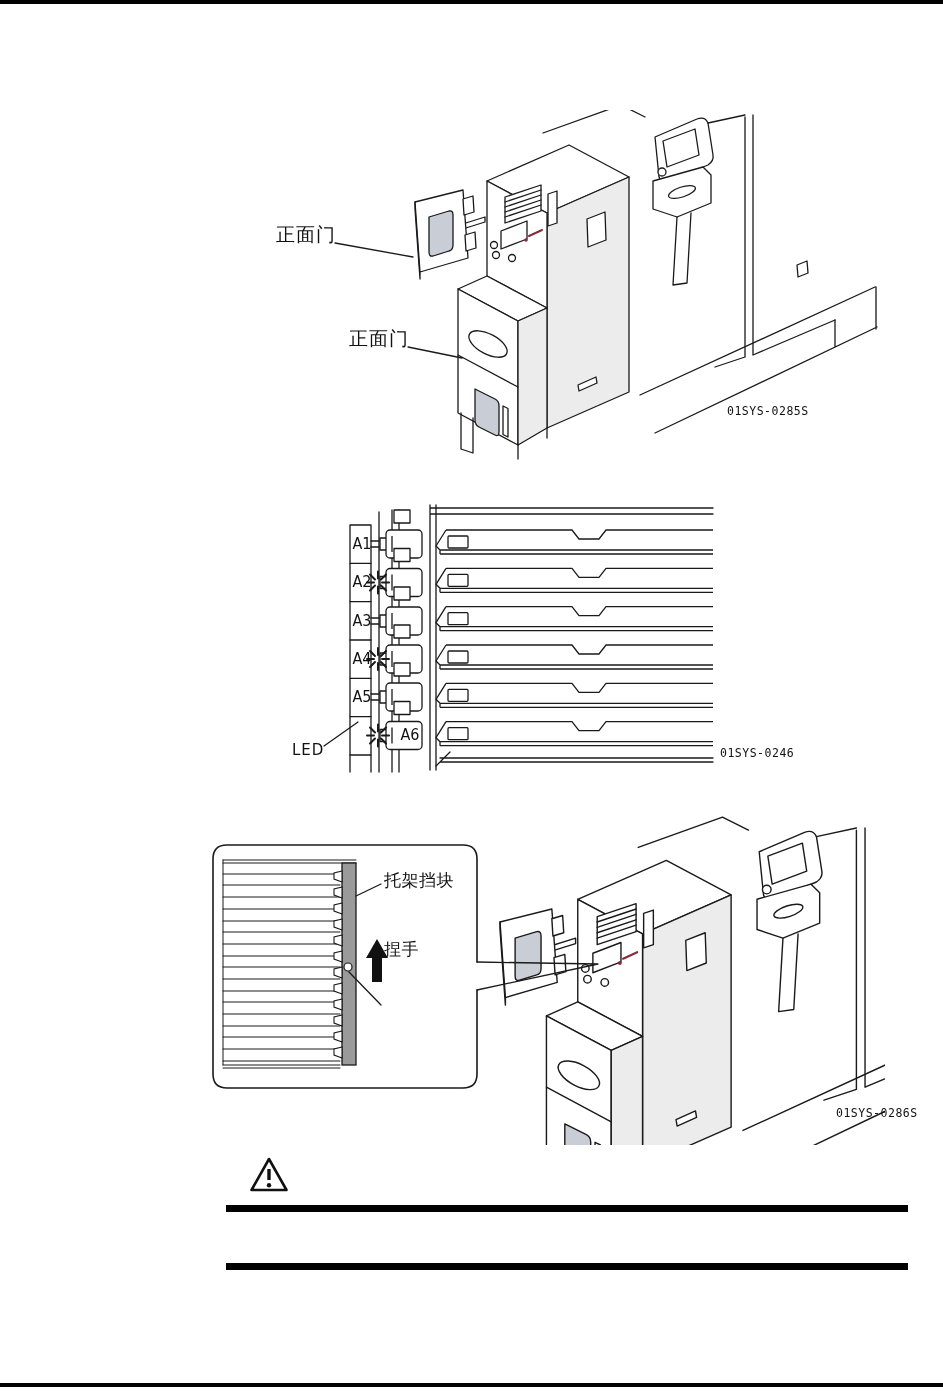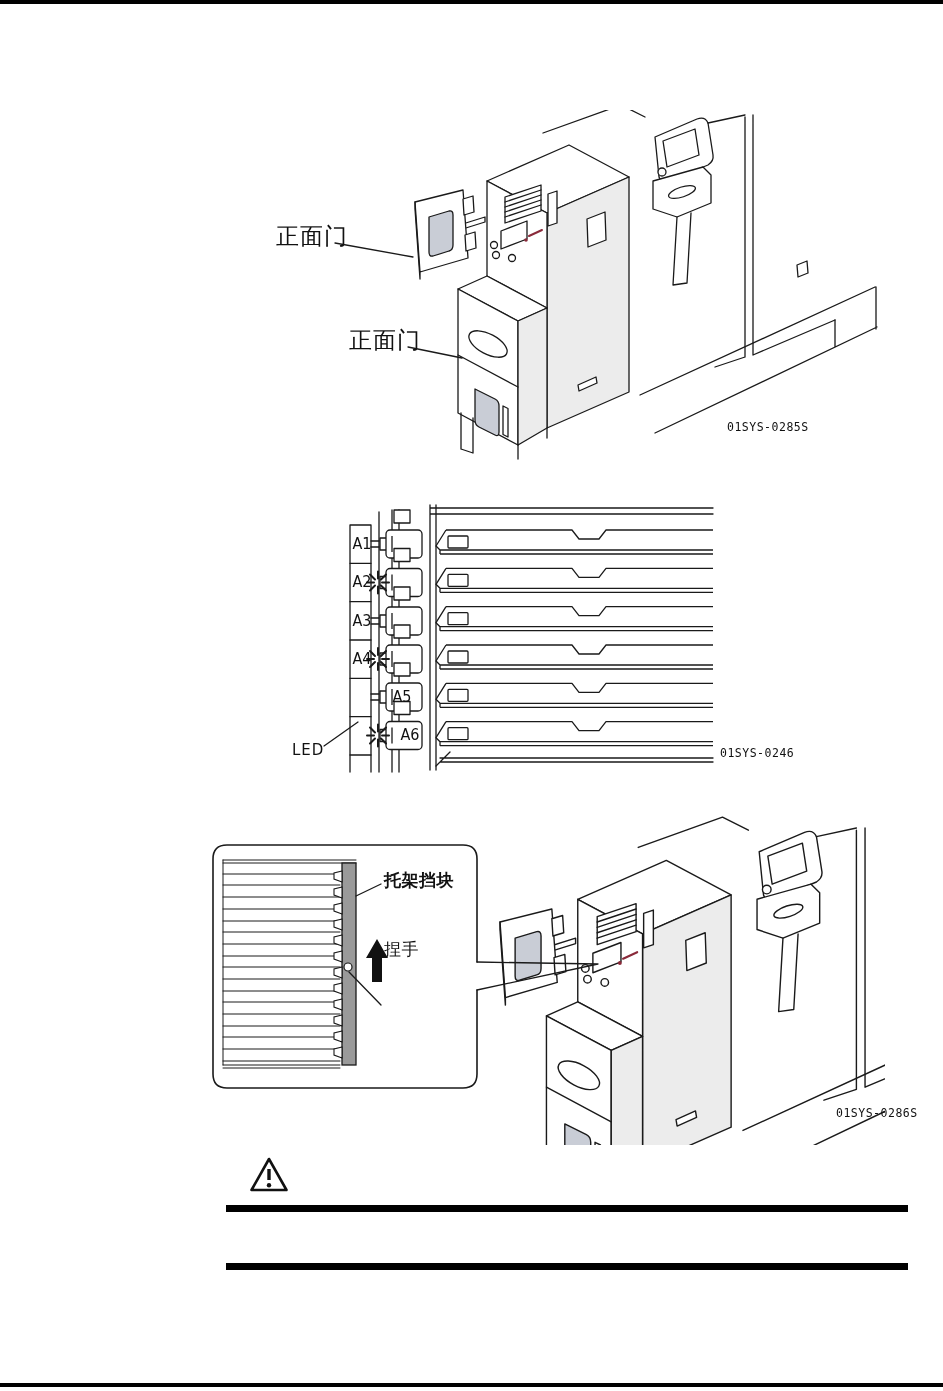--- a/index.html
+++ b/index.html
@@ -1,21 +1,21 @@
 <!DOCTYPE html>
 <html><head>
 <meta charset="utf-8">
 <style>
   html,body{margin:0;padding:0;background:#fff;}
   .page{
     position:relative;width:943px;height:1391px;background:#fff;overflow:hidden;
     font-family:"DejaVu Sans","Liberation Sans",sans-serif;color:#1a1a1a;
   }
   .hrule{position:absolute;background:#000;}
-  .cjk-label{position:absolute;font-size:23px;line-height:1.1;letter-spacing:1px;white-space:nowrap;color:#111;}
+  .cjk-label{position:absolute;font-size:19px;line-height:1.1;letter-spacing:1px;white-space:nowrap;color:#111;}
   .cjk-label.small{font-size:17px;letter-spacing:0.5px;}
   .fig-code{position:absolute;font-family:"DejaVu Sans Mono","Liberation Mono",monospace;font-size:11.5px;letter-spacing:0.5px;color:#111;white-space:nowrap;}
   .tray-label{position:absolute;width:22px;height:20px;font-size:16px;font-weight:400;color:#111;font-stretch:condensed;line-height:20px;text-align:center;}
   .led-label{position:absolute;font-size:15px;letter-spacing:1px;color:#111;}
   svg{position:absolute;overflow:hidden;}
   svg .ln{fill:none;stroke:#1a1a1a;stroke-width:1.3;stroke-linejoin:round;stroke-linecap:round;}
 </style>
 </head>
 <body>
 
@@ -96,21 +96,21 @@
     </defs>
   </svg>
 
   <svg style="left:260px;top:110px;" width="620" height="350" viewBox="0 0 620 350">
     <use href="#machineG" transform="translate(155,5)"></use>
     <path class="ln" d="M75 133 L153 147"></path>
     <path class="ln" d="M148 237 L202 248"></path>
   </svg>
   <div class="cjk-label" style="left:276px;top:224px;">正面门</div>
   <div class="cjk-label" style="left:349px;top:328px;">正面门</div>
-  <div class="fig-code" style="left:727px;top:420px;">01SYS-0285S</div>
+  <div class="fig-code" style="left:727px;top:404px;">01SYS-0285S</div>
 
   <svg style="left:280px;top:500px;" width="470" height="280" viewBox="0 0 470 280">
 
     <path class="ln" d="M70 25 H91 M70 25 V272 M91 25 V272 M99 12 V272"></path>
     <path class="ln" d="M70 63.3 H91 M70 101.7 H91 M70 140 H91 M70 178.3 H91 M70 216.7 H91 M70 255 H91"></path>
     <path class="ln" d="M91 41 H99 M91 47 H99 M91 118 H99 M91 124 H99 M91 194 H99 M91 200 H99"></path>
 
     <path class="ln" d="M112 10 V272 M119 10 V272"></path>
     <use href="#conn" y="44"></use>
       <use href="#conn" y="82.5"></use>
@@ -131,21 +131,21 @@
       <use href="#tray" y="183.3"></use>
       <use href="#tray" y="221.7"></use>
     <path class="ln" d="M160 258 H433 M160 262 H433 M170 252 L156 266"></path>
 
     <path class="ln" d="M44 246 L78 222"></path>
   </svg>
   <div class="tray-label" style="left:351px;top:534px;">A1</div>
   <div class="tray-label" style="left:351px;top:572px;">A2</div>
   <div class="tray-label" style="left:351px;top:611px;">A3</div>
   <div class="tray-label" style="left:351px;top:649px;">A4</div>
-  <div class="tray-label" style="left:351px;top:687px;padding-left:40px;">A5</div>
+  <div class="tray-label" style="left:351px;top:687px;">A5</div>
   <div class="tray-label" style="left:351px;top:725px;padding-left:48px;">A6</div>
   <div class="led-label" style="left:292px;top:741px;">LED</div>
   <div class="fig-code" style="left:720px;top:746px;">01SYS-0246</div>
 
   <svg style="left:205px;top:815px;" width="680" height="330" viewBox="0 0 680 330">
 
     <use href="#machineG" transform="translate(295,13) scale(1.08)"></use>
 
     <path class="ln" style="stroke-width:1.6" d="M22 30 H258 Q272 30 272 44 V147 M272 175 V259 Q272 273 258 273 H22 Q8 273 8 259 V44 Q8 30 22 30"></path>
     <path class="ln" d="M272 147 L393 149 M272 175 L393 149"></path>
@@ -154,21 +154,21 @@
 
     <rect x="137" y="48" width="14" height="202" fill="#9a9a9a" stroke="#1a1a1a" stroke-width="1.3"></rect>
     <path d="M137 56l-8 2v6l8 3ZM137 72l-8 2v6l8 3ZM137 88l-8 2v6l8 3ZM137 104l-8 2v6l8 3ZM137 120l-8 2v6l8 3ZM137 136l-8 2v6l8 3ZM137 152l-8 2v6l8 3ZM137 168l-8 2v6l8 3ZM137 184l-8 2v6l8 3ZM137 200l-8 2v6l8 3ZM137 216l-8 2v6l8 3ZM137 232l-8 2v6l8 3Z" fill="#fff" stroke="#1a1a1a" stroke-width="1.1"></path>
     <circle cx="143" cy="152" r="4" fill="#fff" stroke="#1a1a1a" stroke-width="1.2"></circle>
 
     <path d="M161 143 L172 124 L183 143 H177 V167 H167 V143 Z" fill="#111"></path>
 
     <path class="ln" d="M176 69 L151 81"></path>
     <path class="ln" d="M176 190 L144 157"></path>
   </svg>
-  <div class="cjk-label small" style="left:384px;top:871px;font-weight:bold;">托架挡块</div>
+  <div class="cjk-label small" style="left:384px;top:871px;">托架挡块</div>
   <div class="cjk-label small" style="left:384px;top:940px;">捏手</div>
   <div class="fig-code" style="left:836px;top:1106px;">01SYS-0286S</div>
 
   <svg style="left:248px;top:1156px;" width="42" height="40" viewBox="0 0 42 40">
     <path d="M21 3 L38.5 34 H3.5 Z" fill="#fff" stroke="#111" stroke-width="2.6" stroke-linejoin="round"></path>
     <line x1="21" y1="13" x2="21" y2="24" stroke="#111" stroke-width="3.4"></line>
     <circle cx="21" cy="29.2" r="2.2" fill="#111"></circle>
   </svg>
   <div class="hrule" style="left:226px;top:1205px;width:682px;height:6.5px;"></div>
   <div class="hrule" style="left:226px;top:1263px;width:682px;height:7px;"></div>

